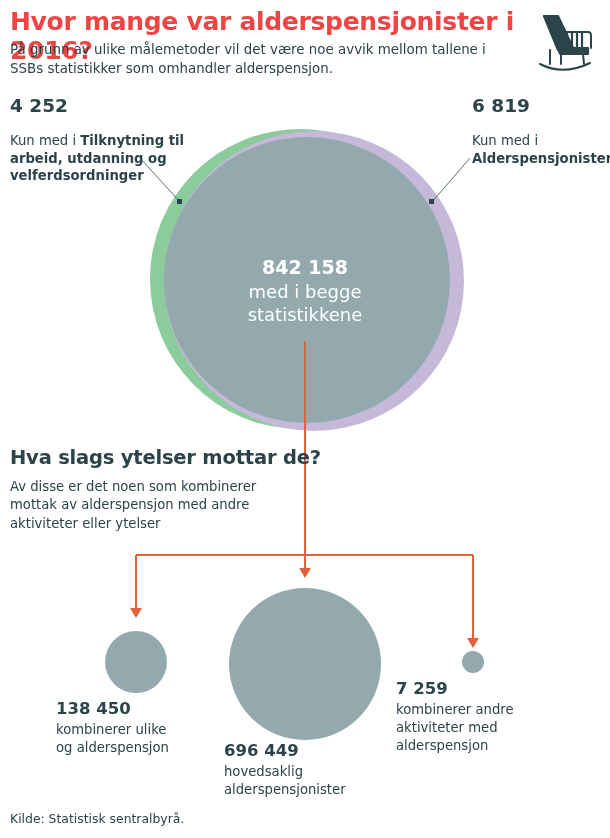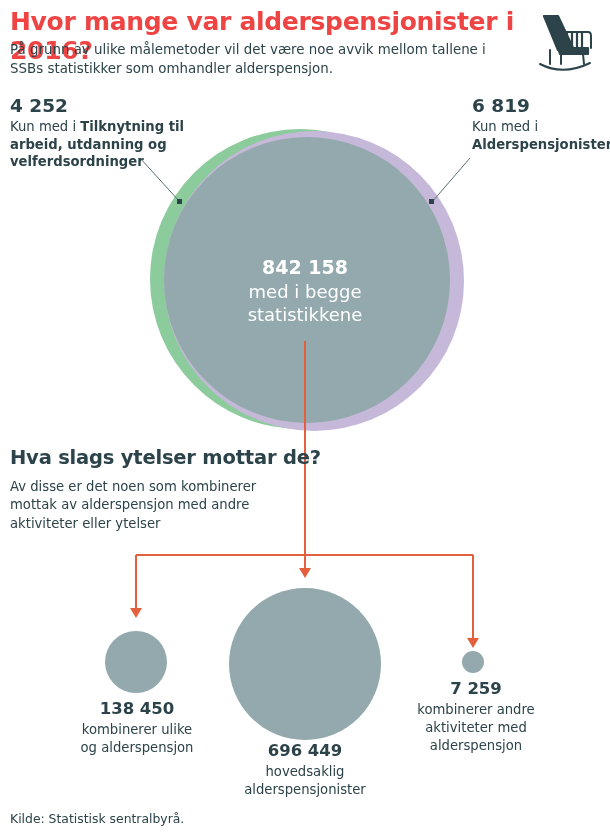--- a/index.html
+++ b/index.html
@@ -76,21 +76,21 @@
     width: 140px;
     font-size: 13.2px;
     line-height: 1.33;
     color: #2c4349;
   }
   .big-num {
     display: block;
     font-size: 18.5px;
     font-weight: bold;
     line-height: 1.25;
-    margin-bottom: 1px;
+    margin-bottom: 15px;
   }
   .lbl-reg { font-weight: normal; }
   .lbl-bold { font-weight: bold; }
 
   .venn-center {
     position: absolute;
     left: 225px;
     top: 255px;
     width: 160px;
     text-align: center;
@@ -125,21 +125,21 @@
     top: 478px;
     width: 260px;
     font-size: 13.2px;
     line-height: 1.4;
     color: #2c4349;
   }
 
   
   .bubble-label {
     position: absolute;
-    text-align: center;
+    text-align: left;
     font-size: 13.2px;
     line-height: 1.35;
     color: #2c4349;
   }
   .bubble-label .b-num {
     display: block;
     font-size: 16.5px;
     font-weight: bold;
     line-height: 1.35;
     margin-bottom: 1px;

